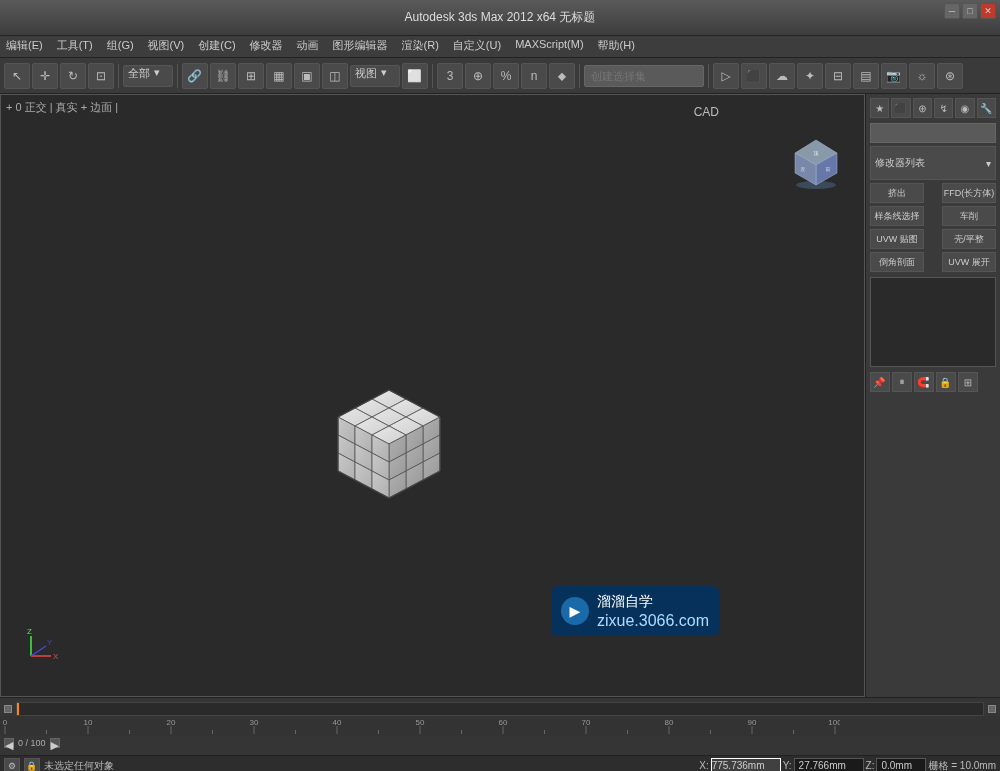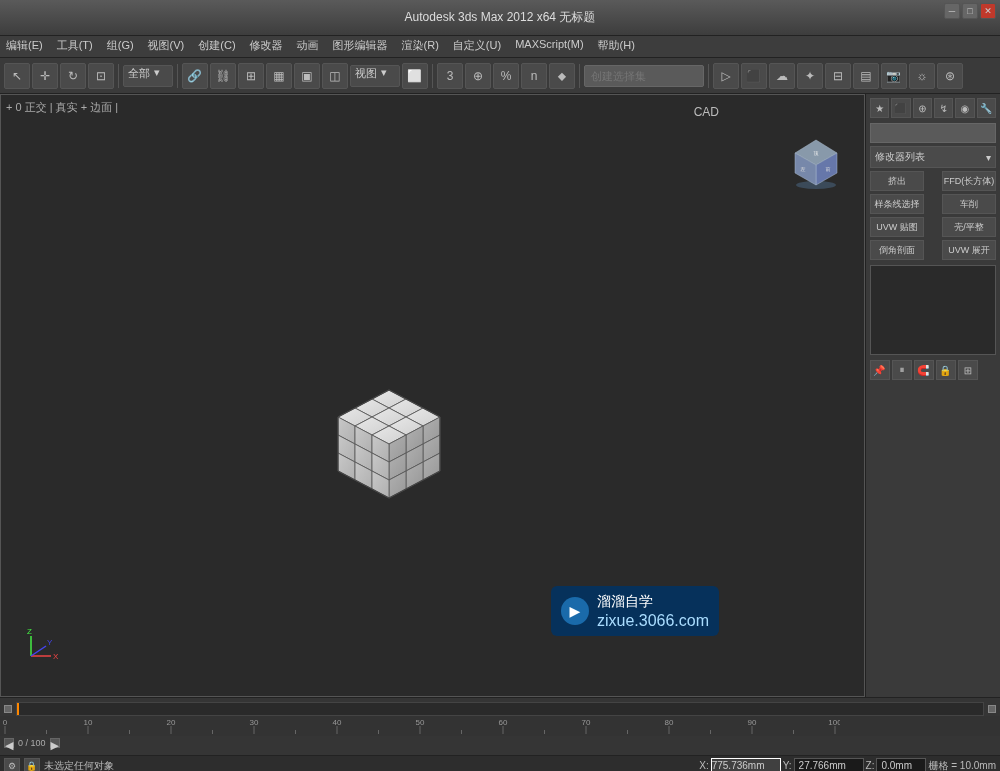--- a/index.html
+++ b/index.html
@@ -190,21 +190,21 @@
       font-size: 10px;
       padding: 0 4px;
     }
     .rp-dropdown {
       height: 22px;
       background: #4a4a4a;
       border: 1px solid #555;
       display: flex;
       align-items: center;
       justify-content: space-between;
-      padding: 4px 4px;
+      padding: 16px 4px;
       font-size: 10px;
       color: #ccc;
       cursor: pointer;
     }
     .rp-btn-row {
       display: flex;
       gap: 18px;
     }
     .rp-btn {
       flex: 1;

